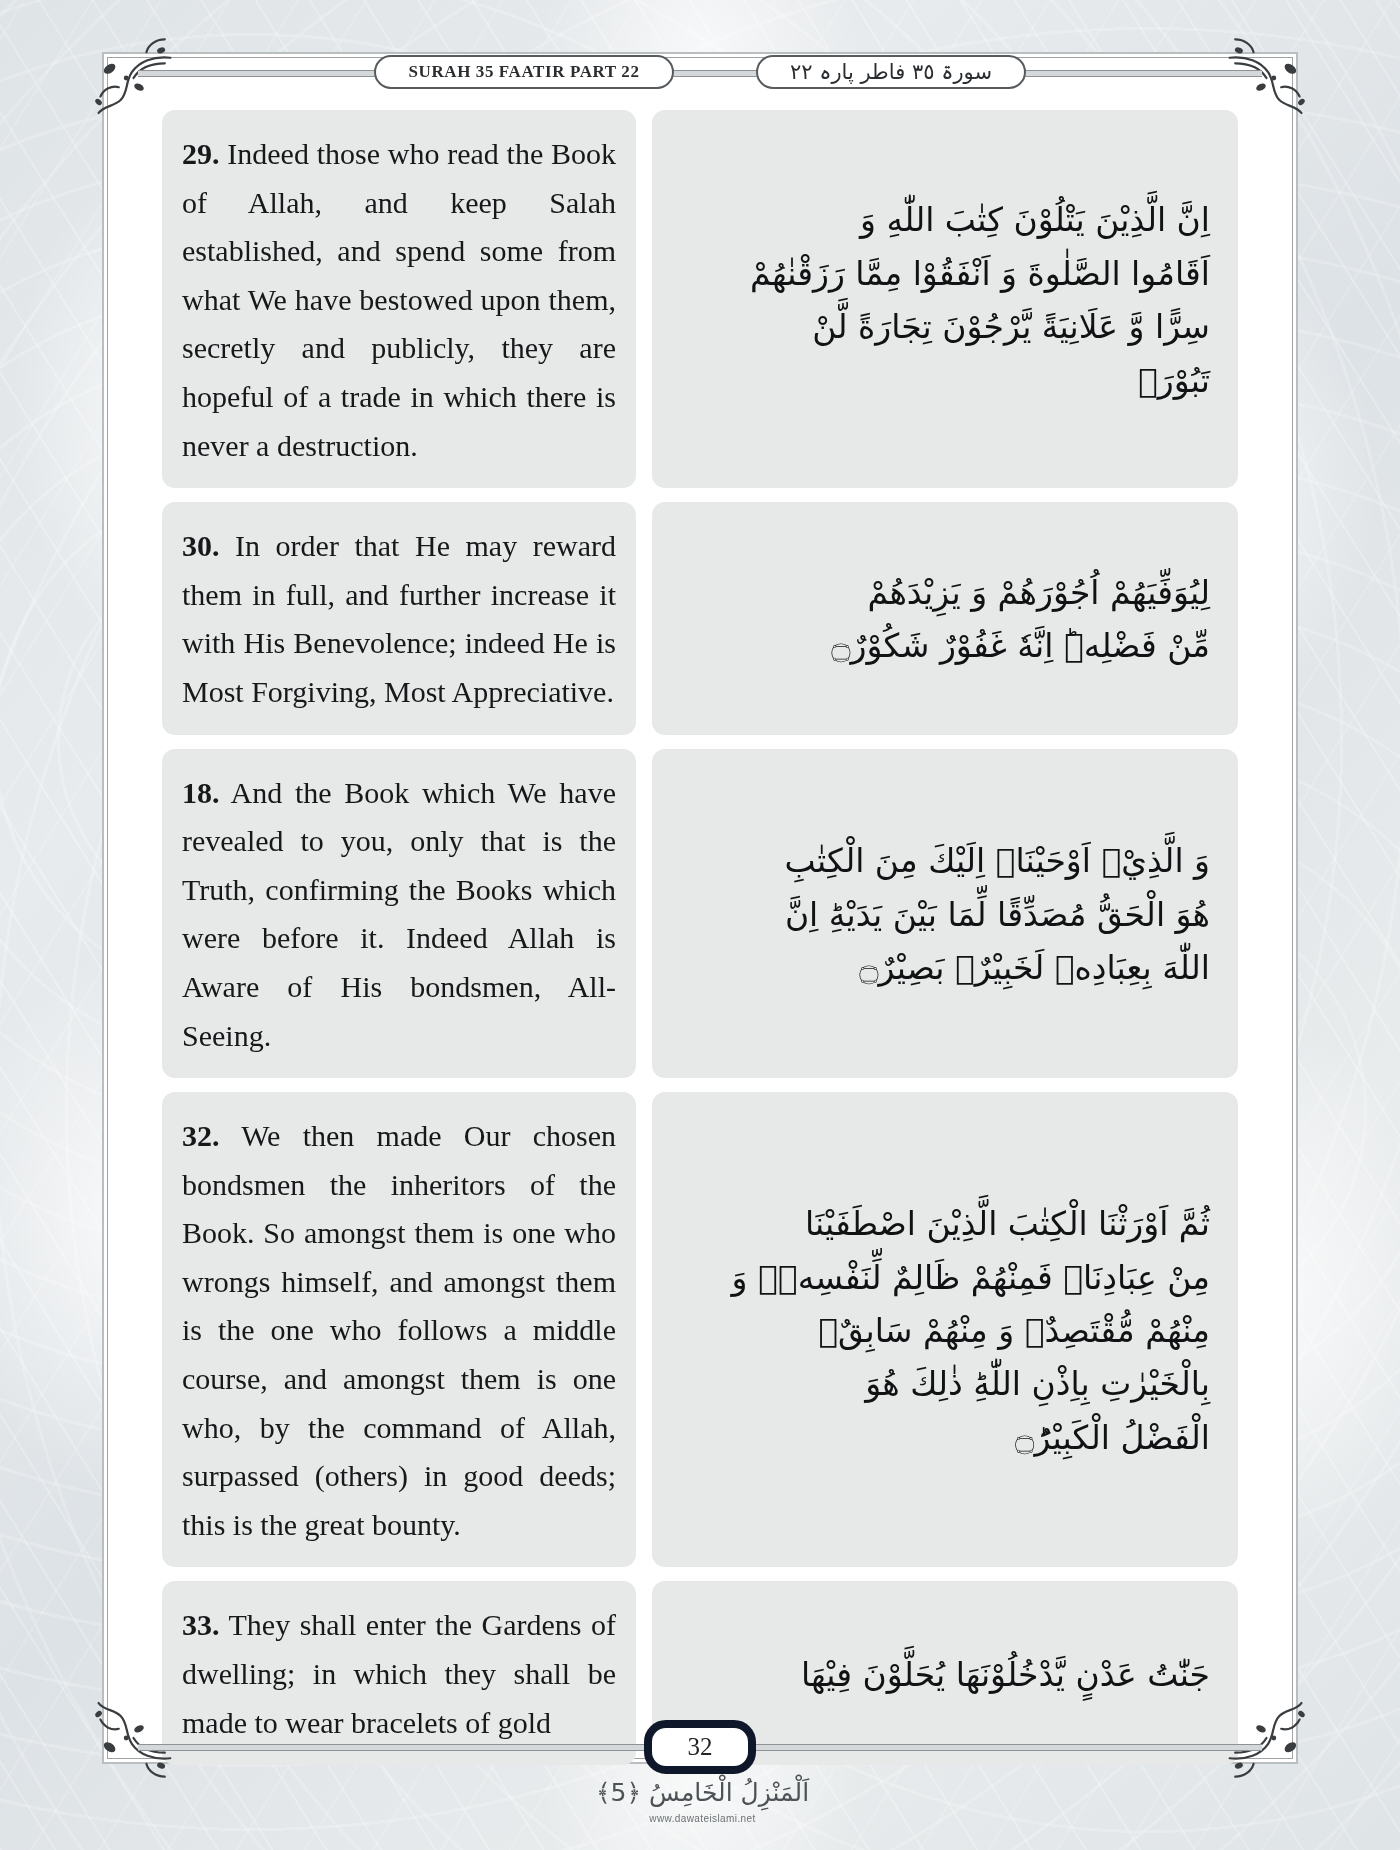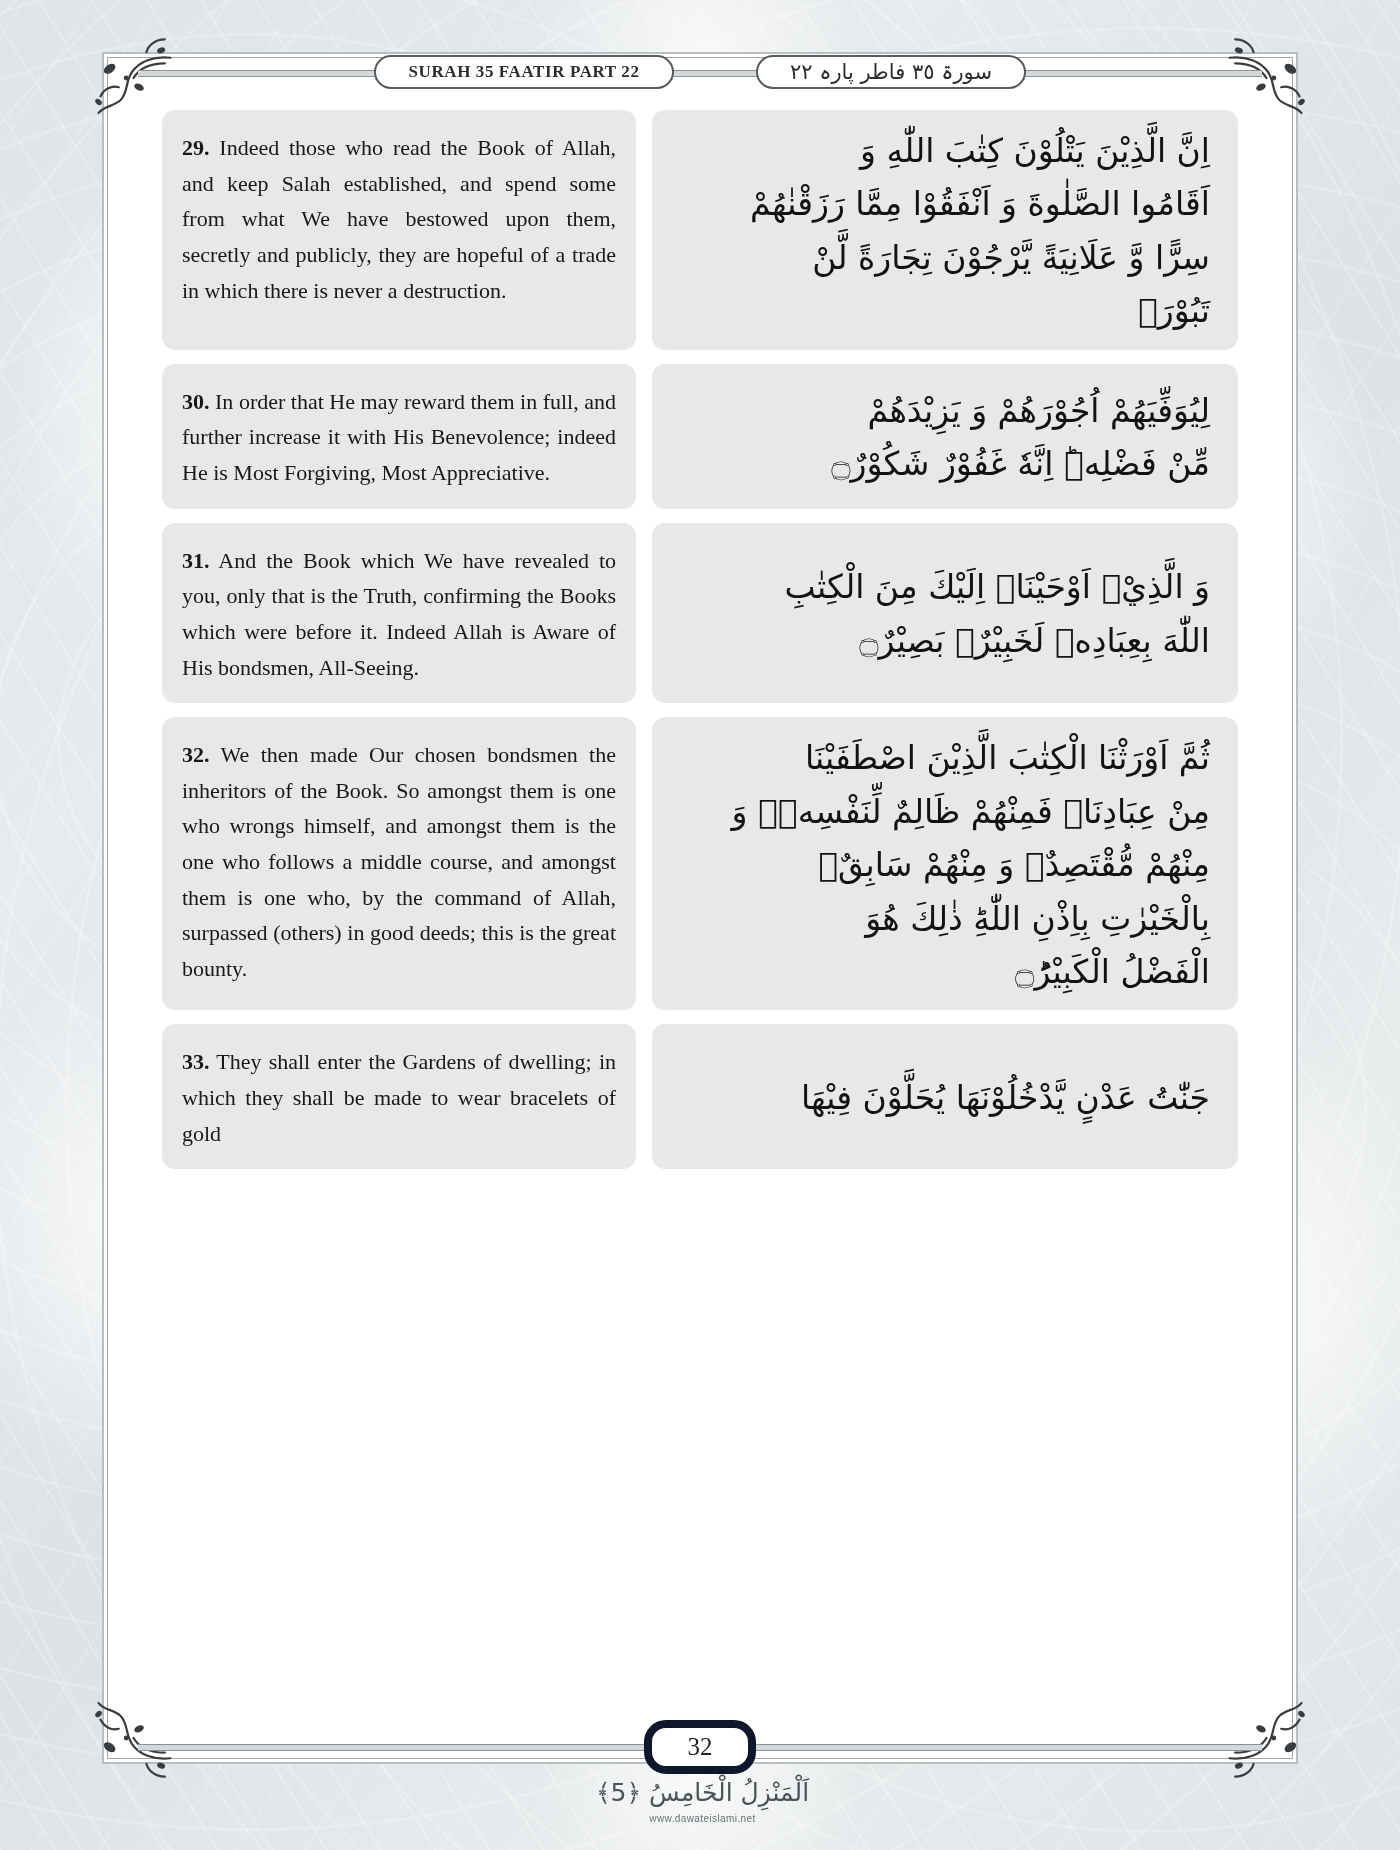--- a/index.html
+++ b/index.html
@@ -148,21 +148,21 @@
   .cell-ar {
     flex: 1 1 auto;
     padding: 14px 28px 12px 22px;
     display: flex;
     flex-direction: column;
     justify-content: center;
   }
 
   .en-text {
     font-family: "Liberation Serif", serif;
-    font-size: 22px;
+    font-size: 30px;
     line-height: 1.62;
     color: #16181a;
     text-align: justify;
     text-justify: inter-word;
     margin: 0;
   }
   .en-text .vnum {
     font-weight: bold;
   }
 
@@ -343,24 +343,25 @@
           <p class="en-text"><span class="vnum">30.</span> <span>In order that He may reward them in full, and further increase it with His Benevolence; indeed He is Most Forgiving, Most Appreciative.</span></p>
         </div>
         <div class="cell cell-ar">
           <div class="ar-line">لِيُوَفِّيَهُمْ اُجُوْرَهُمْ وَ يَزِيْدَهُمْ</div>
           <div class="ar-line">مِّنْ فَضْلِهٖؕ اِنَّهٗ غَفُوْرٌ شَكُوْرٌ۝</div>
         </div>
       </div>
 
       <div class="verse-row">
         <div class="cell cell-en">
-          <p class="en-text"><span class="vnum">31.</span> <span>And the Book which We have revealed to you, only that is the Truth, confirming the Books which were before it. Indeed Allah is Aware of His bondsmen, All-Seeing.</span></p>
+          <p class="en-text"><span class="vnum">18.</span> <span>And the Book which We have revealed to you, only that is the Truth, confirming the Books which were before it. Indeed Allah is Aware of His bondsmen, All-Seeing.</span></p>
         </div>
         <div class="cell cell-ar">
           <div class="ar-line">وَ الَّذِيْۤ اَوْحَيْنَاۤ اِلَيْكَ مِنَ الْكِتٰبِ</div>
+          <div class="ar-line">هُوَ الْحَقُّ مُصَدِّقًا لِّمَا بَيْنَ يَدَيْهِؕ اِنَّ</div>
           <div class="ar-line last">اللّٰهَ بِعِبَادِهٖ لَخَبِيْرٌۢ بَصِيْرٌ۝</div>
         </div>
       </div>
 
       <div class="verse-row">
         <div class="cell cell-en">
           <p class="en-text"><span class="vnum">32.</span> <span>We then made Our chosen bondsmen the inheritors of the Book. So amongst them is one who wrongs himself, and amongst them is the one who follows a middle course, and amongst them is one who, by the command of Allah, surpassed (others) in good deeds; this is the great bounty.</span></p>
         </div>
         <div class="cell cell-ar">
           <div class="ar-line">ثُمَّ اَوْرَثْنَا الْكِتٰبَ الَّذِيْنَ اصْطَفَيْنَا</div>

